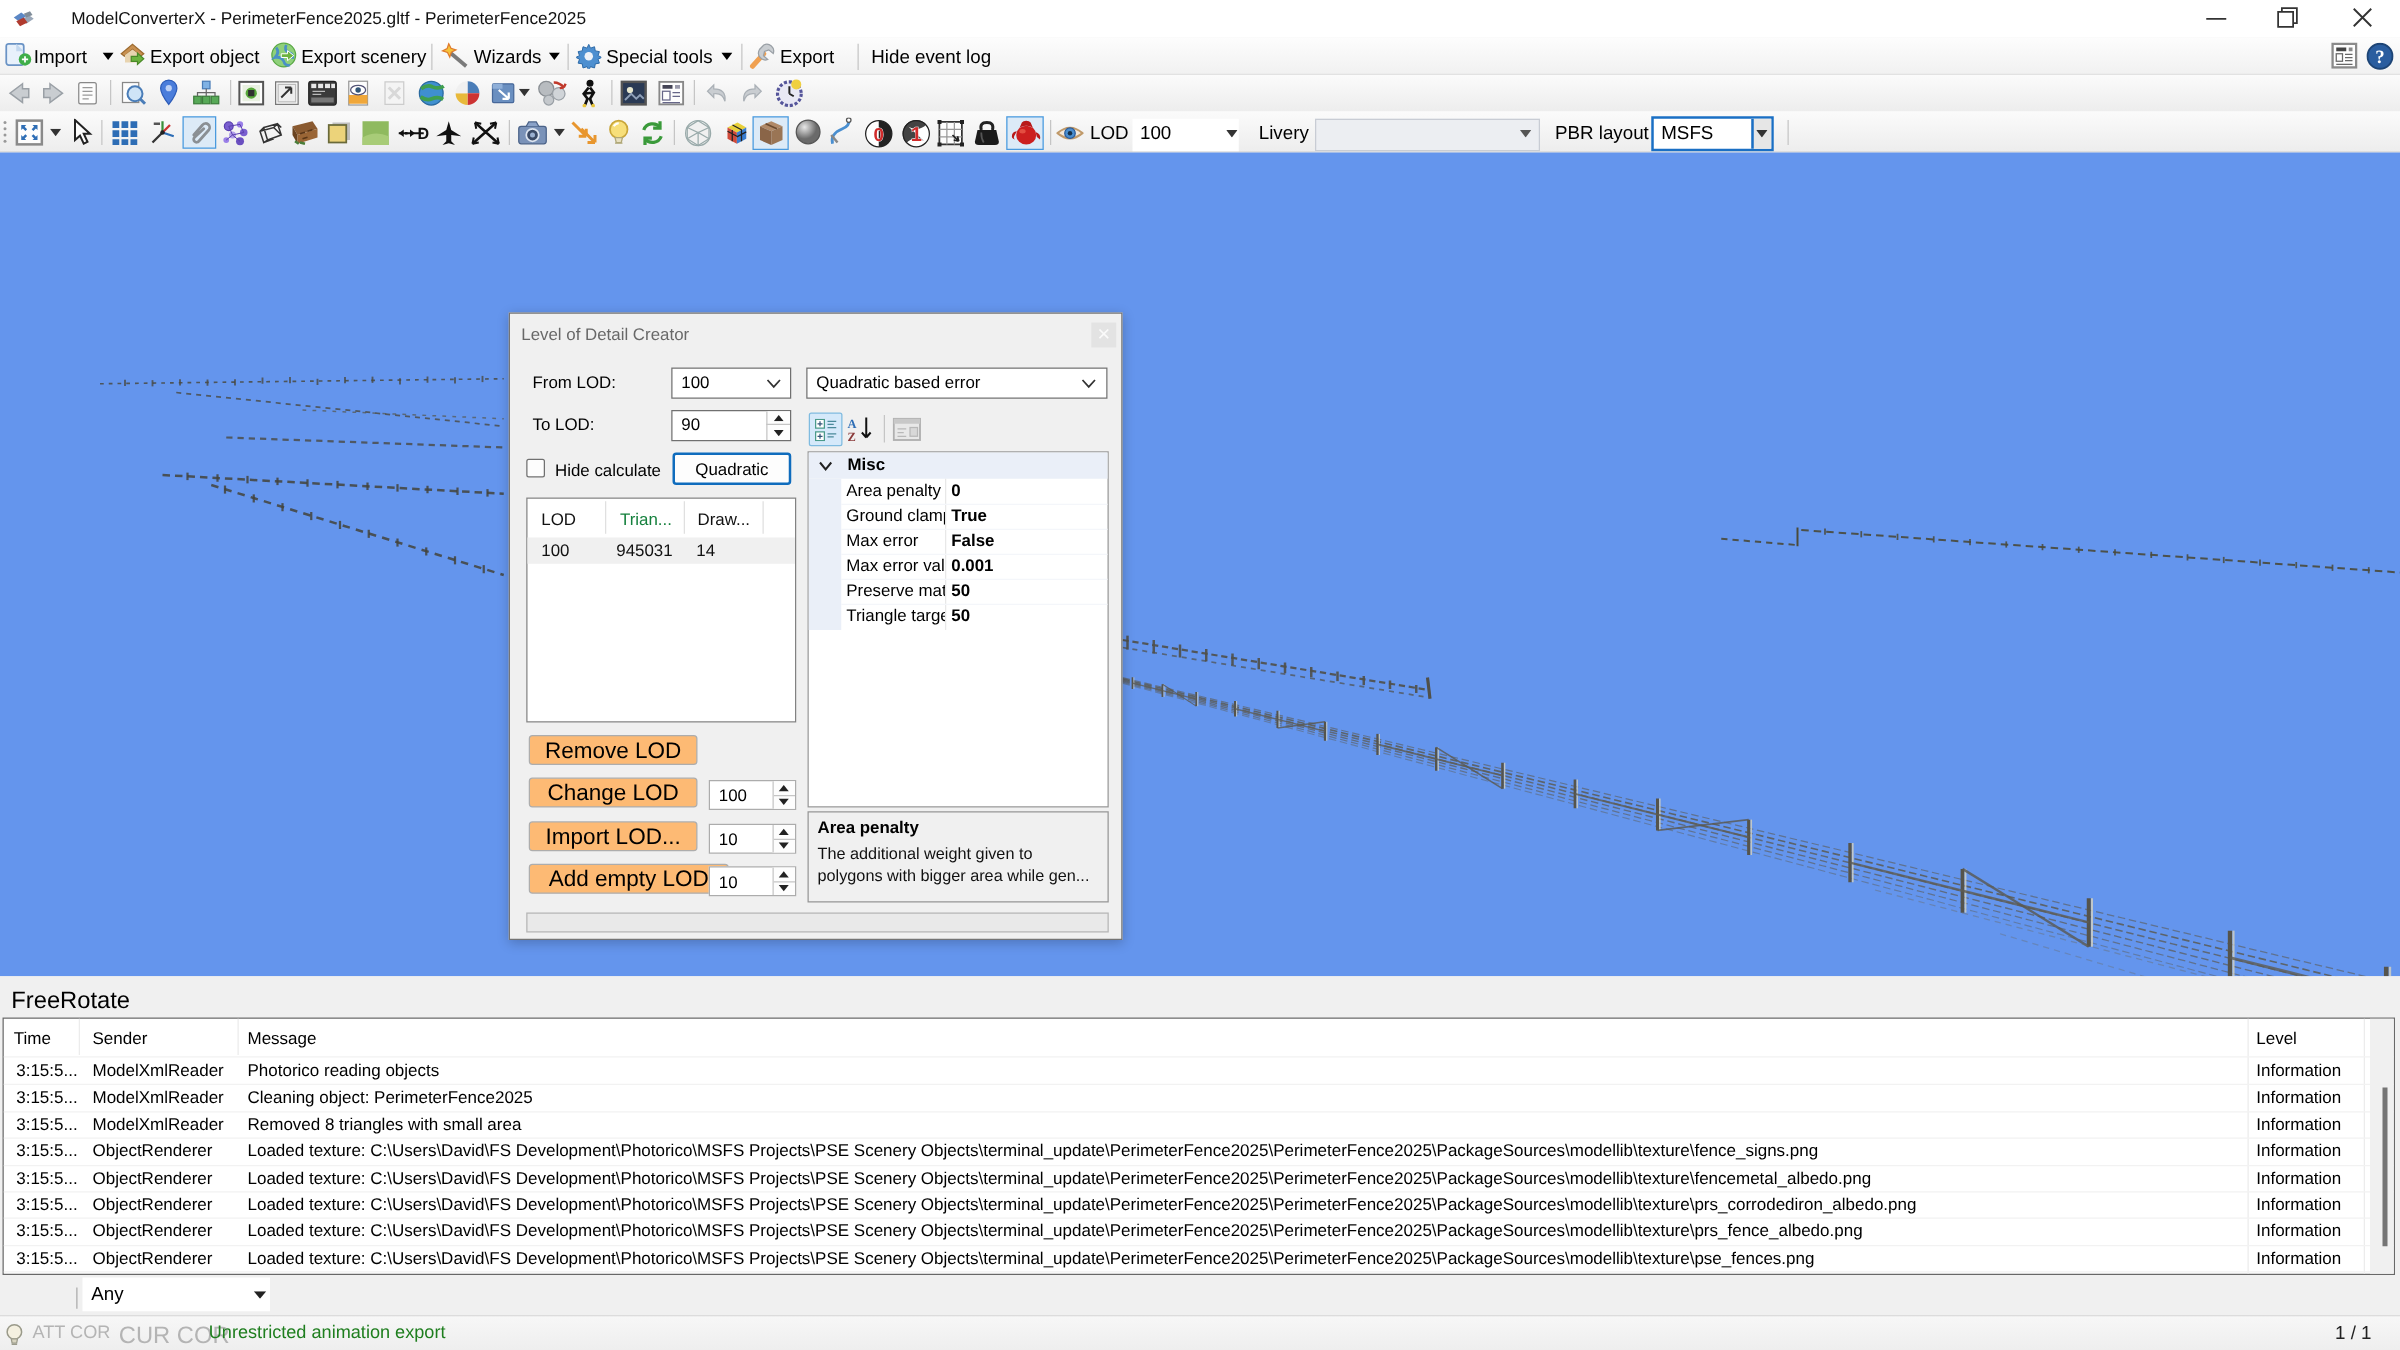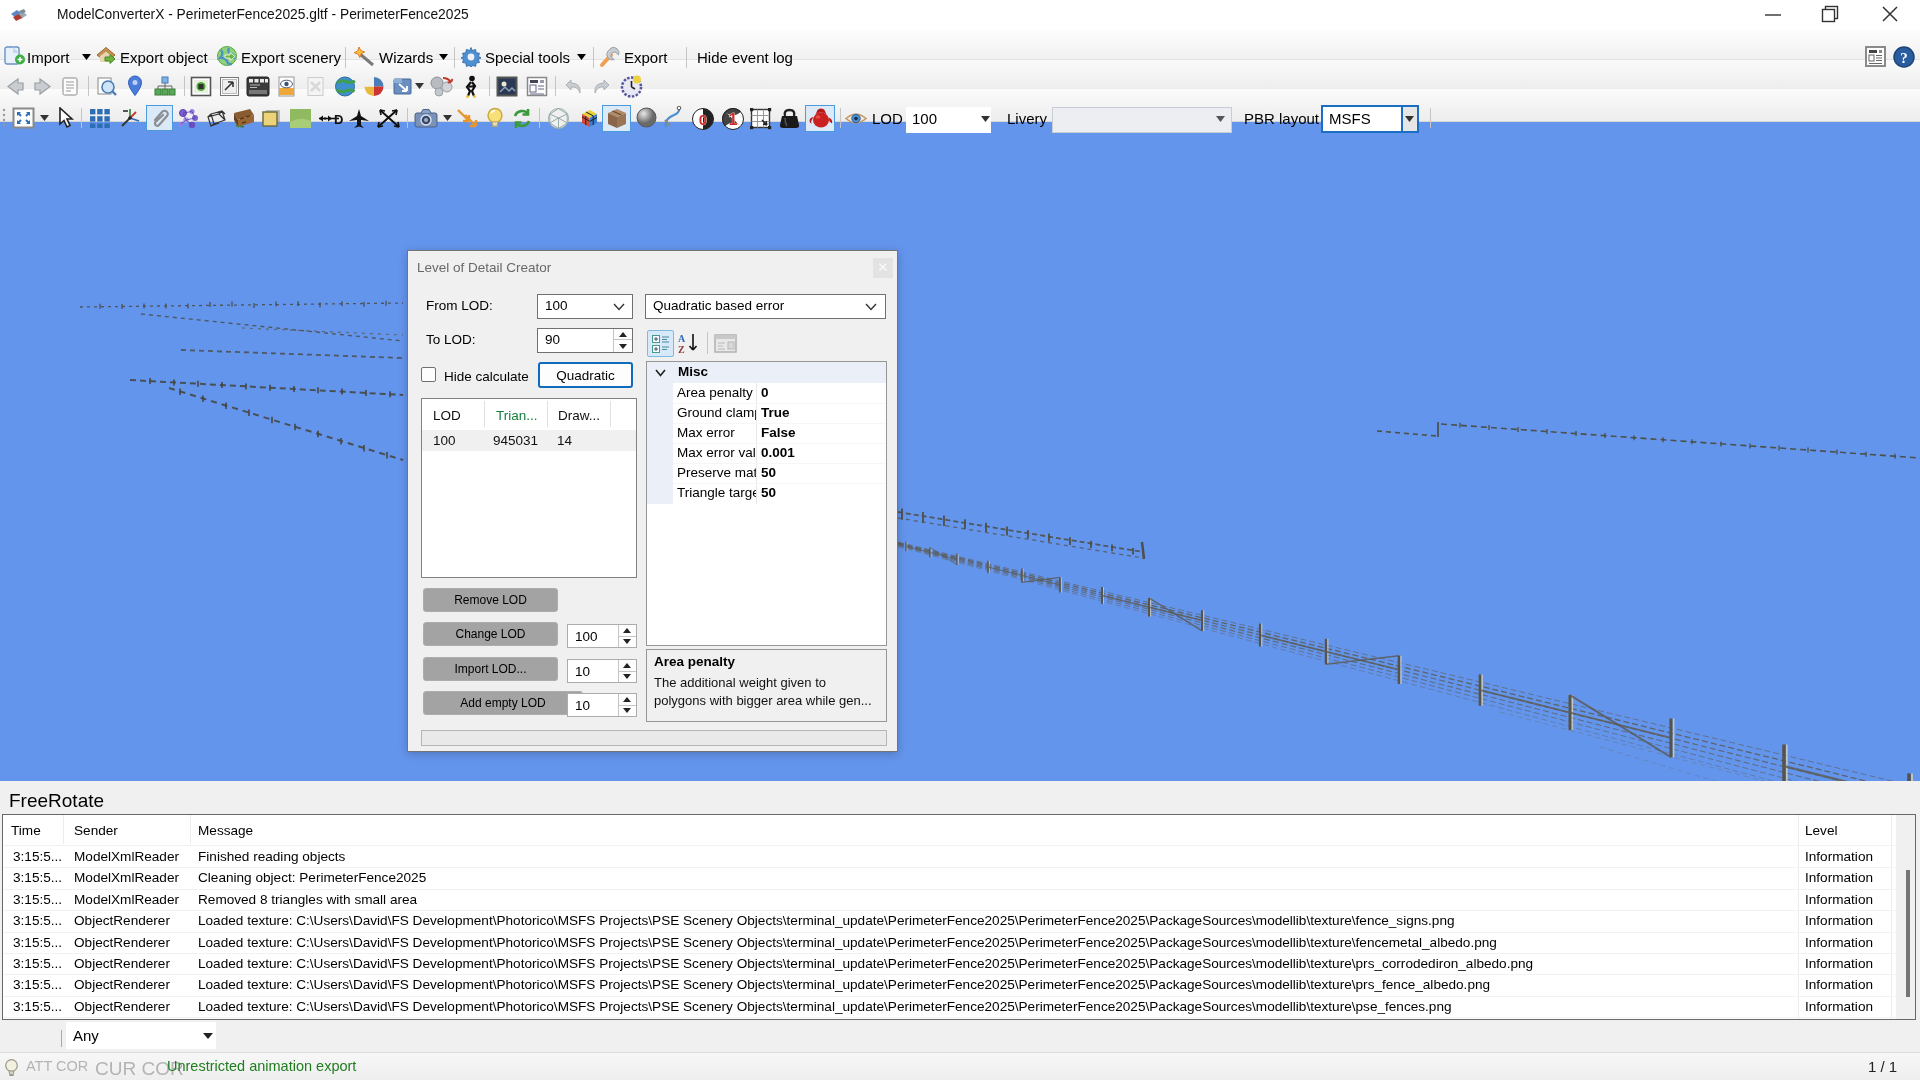--- a/index.html
+++ b/index.html
@@ -3,37 +3,37 @@
 <meta charset="utf-8">
 <style>
 * { margin:0; padding:0; box-sizing:border-box; }
 html,body { width:1920px; height:1080px; overflow:hidden; font-family:"Liberation Sans",sans-serif; background:#f0f0f0; }
 .abs { position:absolute; }
 #titlebar { position:absolute; left:0; top:0; width:1920px; height:30px; background:#ffffff; }
 #titletext { position:absolute; left:57px; top:7px; font-size:13.8px; color:#111; }
 #menubar { position:absolute; left:0; top:30px; width:1920px; height:30px; background:linear-gradient(#fdfdfd,#f1f1f1); border-bottom:1px solid #e2e2e2; }
 #tb1 { position:absolute; left:0; top:60px; width:1920px; height:29px; background:linear-gradient(#fbfbfb,#ededed); }
 #tb2 { position:absolute; left:0; top:89px; width:1920px; height:33px; background:linear-gradient(#fbfbfb,#ededed); border-bottom:1px solid #d7d7d7; }
-#ov { position:absolute; left:0; top:12px; width:1920px; height:984px; pointer-events:none; }
+#ov { position:absolute; left:0; top:0; width:1920px; height:984px; pointer-events:none; }
 .mtext { position:absolute; top:37px; font-size:15px; color:#000; }
 .msep { position:absolute; top:35px; width:1px; height:21px; background:#c5c5c5; }
 .tsep1 { position:absolute; top:64px; width:1px; height:20px; background:#c5c5c5; }
 .tsep2 { position:absolute; top:96px; width:1px; height:20px; background:#c5c5c5; }
 .ttext { position:absolute; font-size:15px; color:#000; }
 #viewport { position:absolute; left:0; top:122px; width:1920px; height:659px; background:#6495ED; }
 #freerotate { position:absolute; left:0; top:781px; width:1920px; height:33px; background:#f0f0f0; }
 #freerotate span { position:absolute; left:9px; top:9px; font-size:19px; color:#000; }
 #logtable { position:absolute; left:2px; top:814px; width:1914px; height:206px; background:#fff; border:1px solid #686868; }
 .lcol { position:absolute; top:0; width:1px; height:29px; background:#ececec; }
 .lrowline { position:absolute; left:0; width:100%; height:1px; background:#f2f2f2; }
 .lhead { position:absolute; top:8px; font-size:13.6px; color:#000; }
 .lcell { position:absolute; font-size:13.6px; color:#000; white-space:nowrap; }
 #filterrow { position:absolute; left:0; top:1021px; width:1920px; height:31px; background:#f0f0f0; }
 #statusbar { position:absolute; left:0; top:1052px; width:1920px; height:28px; background:linear-gradient(#f7f7f7,#eeeeee); border-top:1px solid #dcdcdc; }
-.btn { background:#a3a3a3; border:1px solid #adadad; border-radius:3px; font-size:12px; text-align:center; line-height:22px; color:#000; }
+.btn { background:#fdba74; border:1px solid #adadad; border-radius:3px; font-size:18px; text-align:center; line-height:22px; color:#000; }
 .spin { background:#fff; border:1px solid #acacac; }
 .spin span { position:absolute; left:7px; top:4px; font-size:13.5px; }
 .spin b { position:absolute; right:0; top:0; width:18px; height:100%; border-left:1px solid #c5c5c5; background:#fdfdfd; }
 .spin b::after { content:""; position:absolute; left:0; top:50%; width:100%; height:1px; background:#c5c5c5; }
 .spin i { position:absolute; right:5px; width:0; height:0; border-left:4px solid transparent; border-right:4px solid transparent; z-index:2; }
 .spin i.u { top:3px; border-bottom:5px solid #222; }
 .spin i.d { bottom:3px; border-top:5px solid #222; }
 .pgl { left:30px; width:79px; font-size:13.5px; color:#000; white-space:nowrap; overflow:hidden; height:20px; }
 .pgv { left:114px; font-size:13.5px; font-weight:bold; color:#000; white-space:nowrap; }
 </style>
@@ -206,21 +206,21 @@
  <div class="lhead" style="left:71px">Sender</div>
  <div class="lhead" style="left:195px">Message</div>
  <div class="lhead" style="left:1802px">Level</div>
  <div class="lcol" style="left:60px"></div>
  <div class="lcol" style="left:187px"></div>
  <div class="abs" style="left:1795px;top:0;width:1px;height:204px;background:#ececec"></div>
  <div class="abs" style="left:1888px;top:0;width:1px;height:204px;background:#ececec"></div>
  <div class="lrowline" style="top:30px"></div>
  <div class="lcell" style="left:10px;top:34px">3:15:5...</div>
  <div class="lcell" style="left:71px;top:34px">ModelXmlReader</div>
- <div class="lcell" style="left:195px;top:34px">Finished reading objects</div>
+ <div class="lcell" style="left:195px;top:34px">Photorico reading objects</div>
  <div class="lcell" style="left:1802px;top:34px">Information</div>
  <div class="lrowline" style="top:52px"></div>
  <div class="lcell" style="left:10px;top:55px">3:15:5...</div>
  <div class="lcell" style="left:71px;top:55px">ModelXmlReader</div>
  <div class="lcell" style="left:195px;top:55px">Cleaning object: PerimeterFence2025</div>
  <div class="lcell" style="left:1802px;top:55px">Information</div>
  <div class="lrowline" style="top:74px"></div>
  <div class="lcell" style="left:10px;top:77px">3:15:5...</div>
  <div class="lcell" style="left:71px;top:77px">ModelXmlReader</div>
  <div class="lcell" style="left:195px;top:77px">Removed 8 triangles with small area</div>

